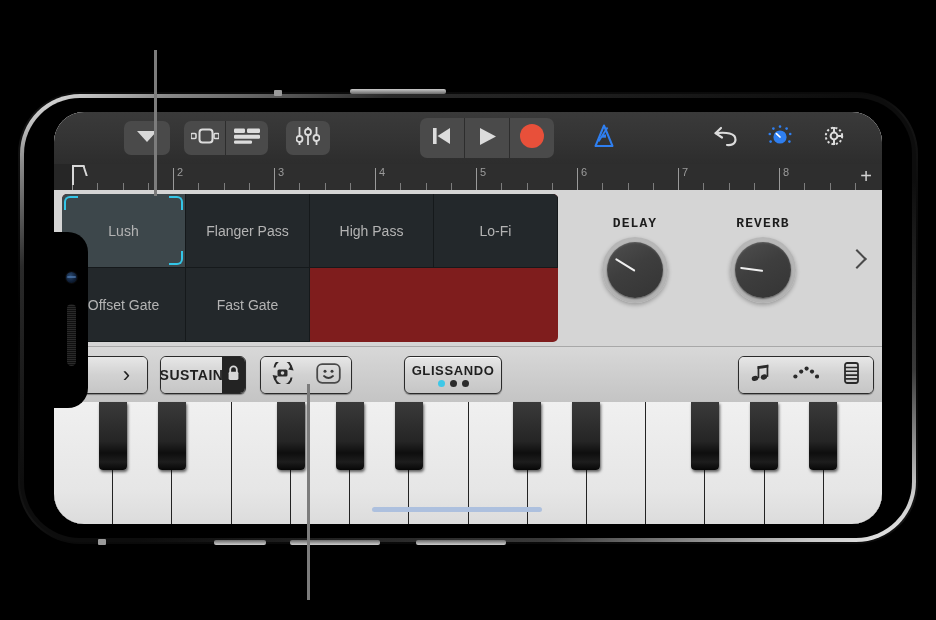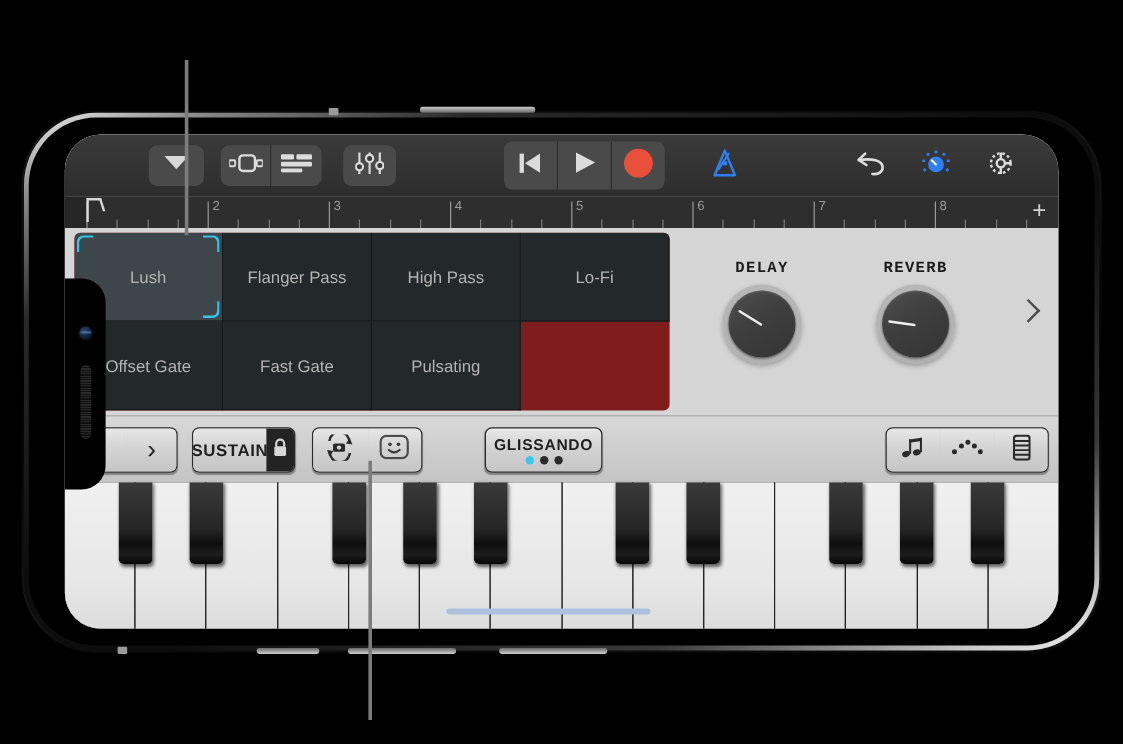--- a/index.html
+++ b/index.html
@@ -448,23 +448,20 @@
                 </div>
                 <div class="preset">
                   <span>Lo-Fi</span>
                 </div>
                 <div class="preset">
                   <span>Offset Gate</span>
                 </div>
                 <div class="preset">
                   <span>Fast Gate</span>
                 </div>
-                <div class="preset">
-                  <span>Pulsating</span>
-                </div>
               </div>
 
             <div class="knobs">
               <div class="knob-wrap" style="left:36px; top:22px;">
                 <div class="knob-label">DELAY</div>
                 <div class="knob-ring">
                   <div class="knob-face">
                     <div class="knob-ind" id="knob0" style="transform: rotate(212deg);"></div>
                   </div>
                 </div>

